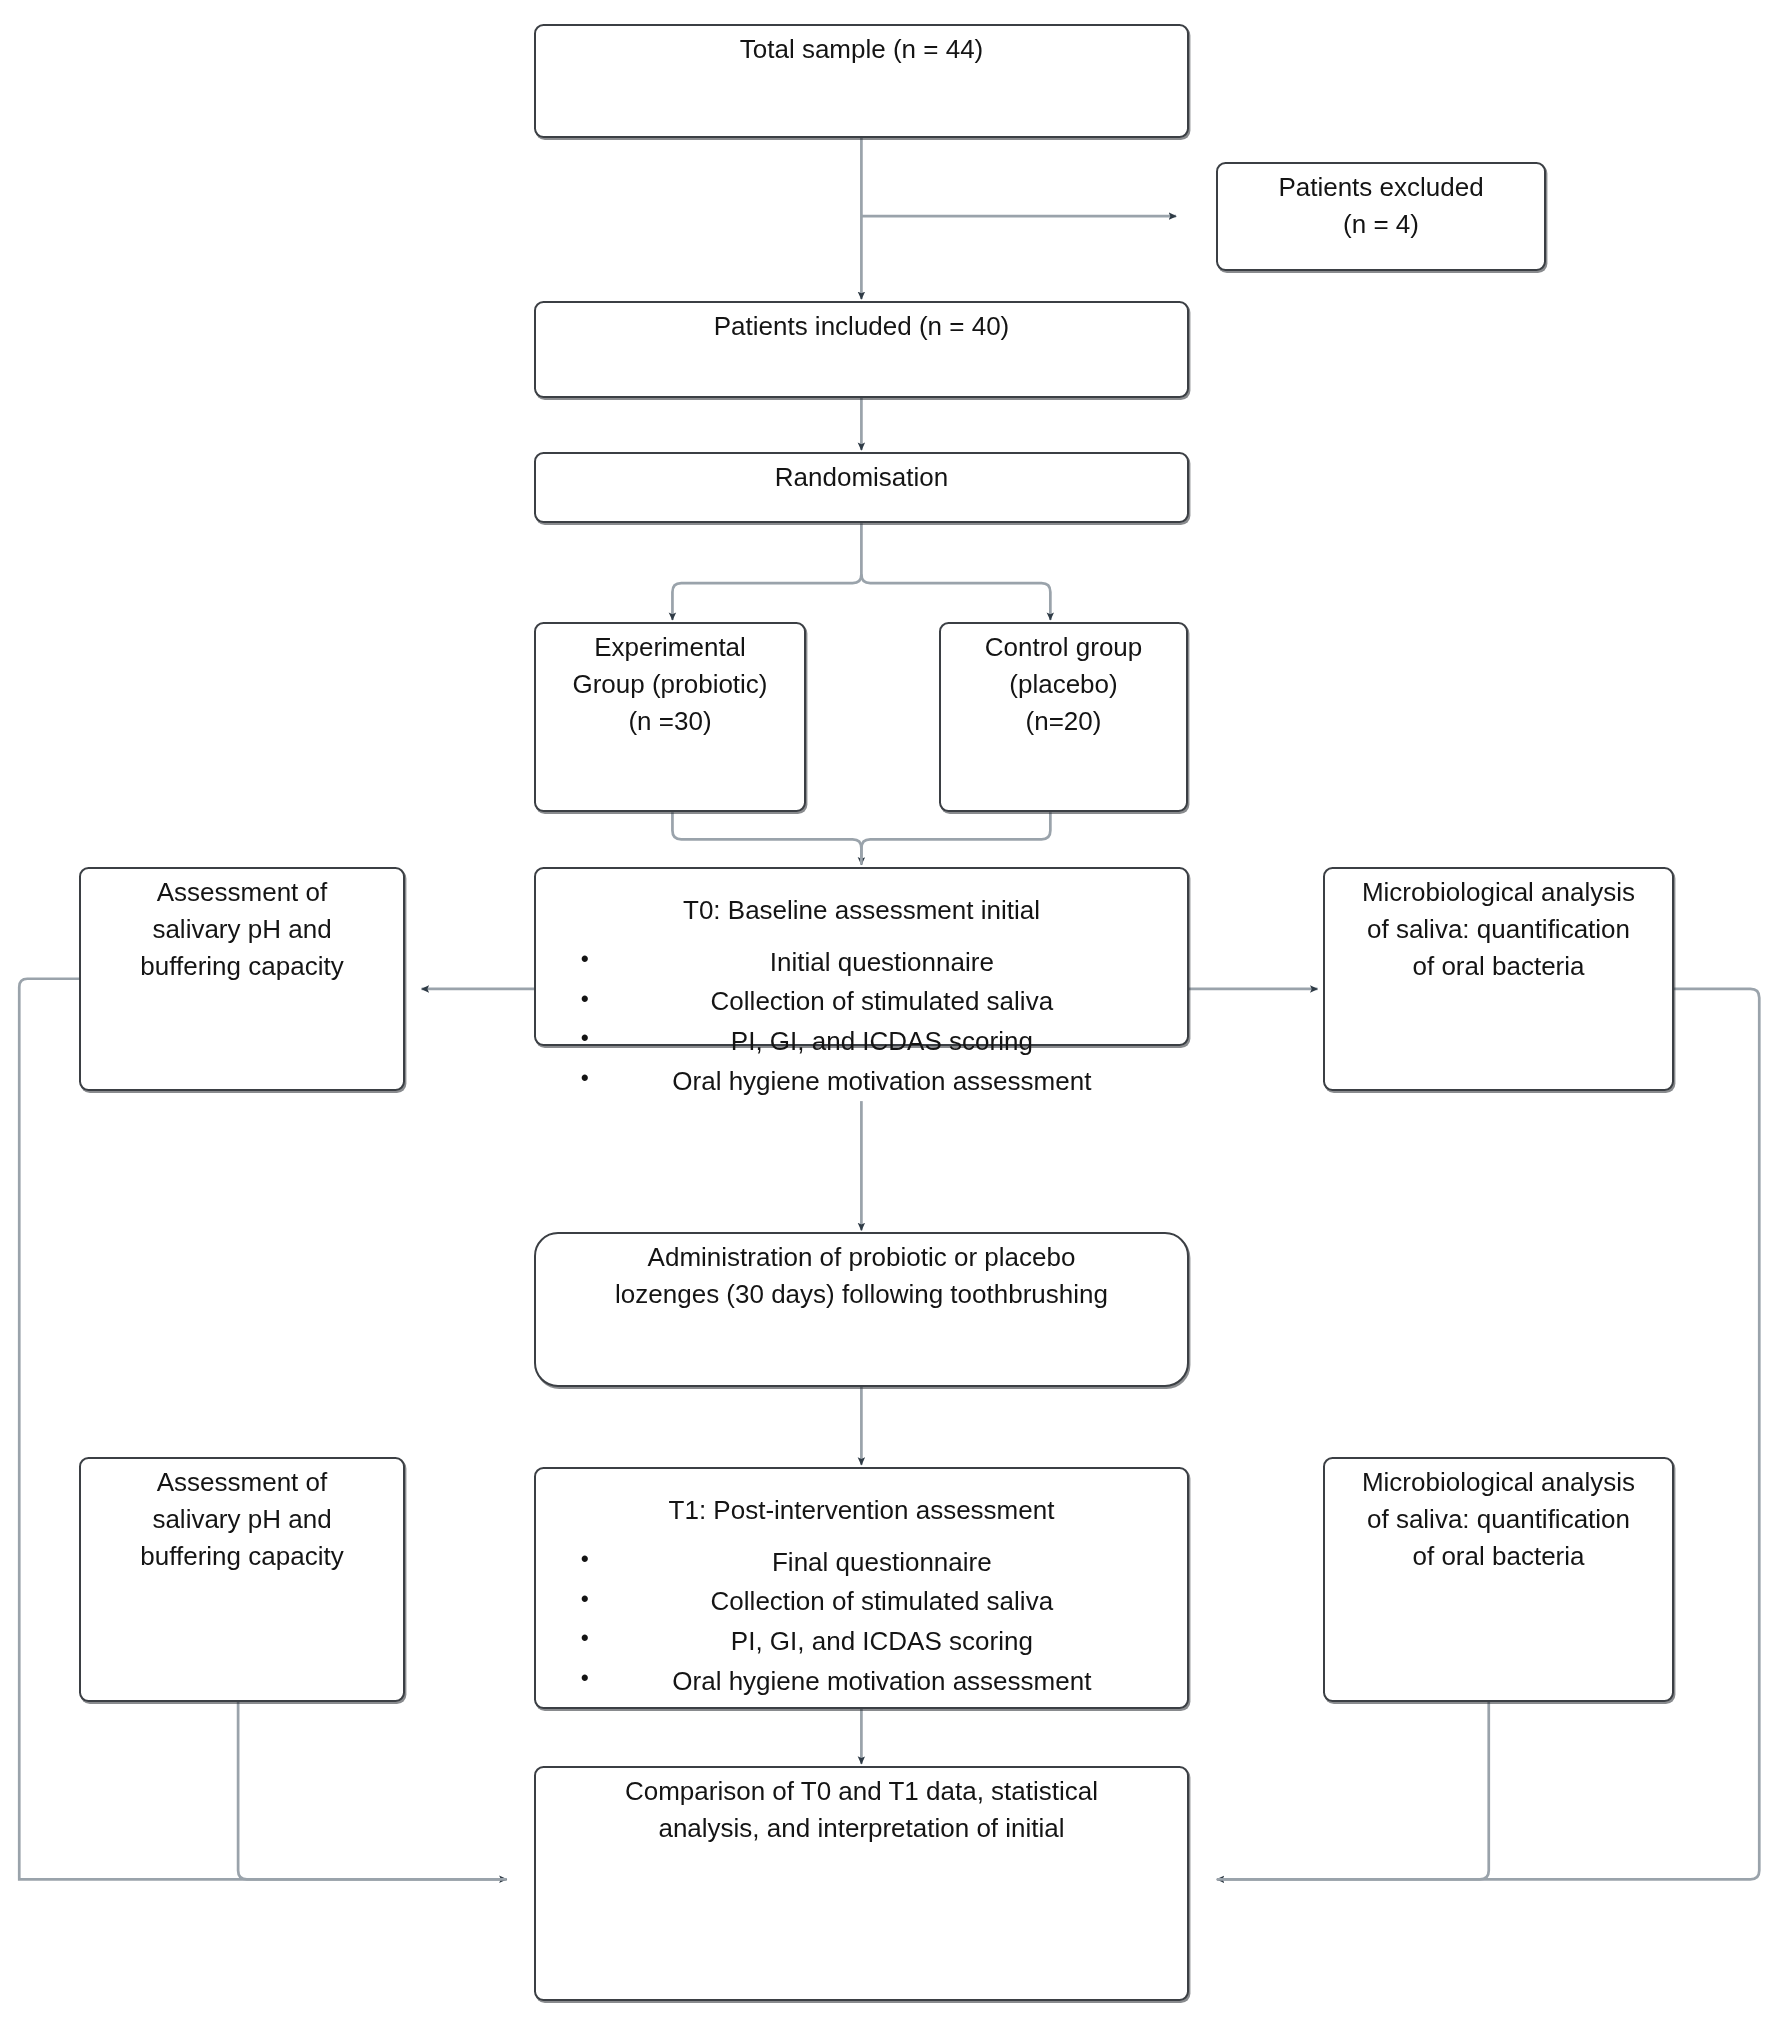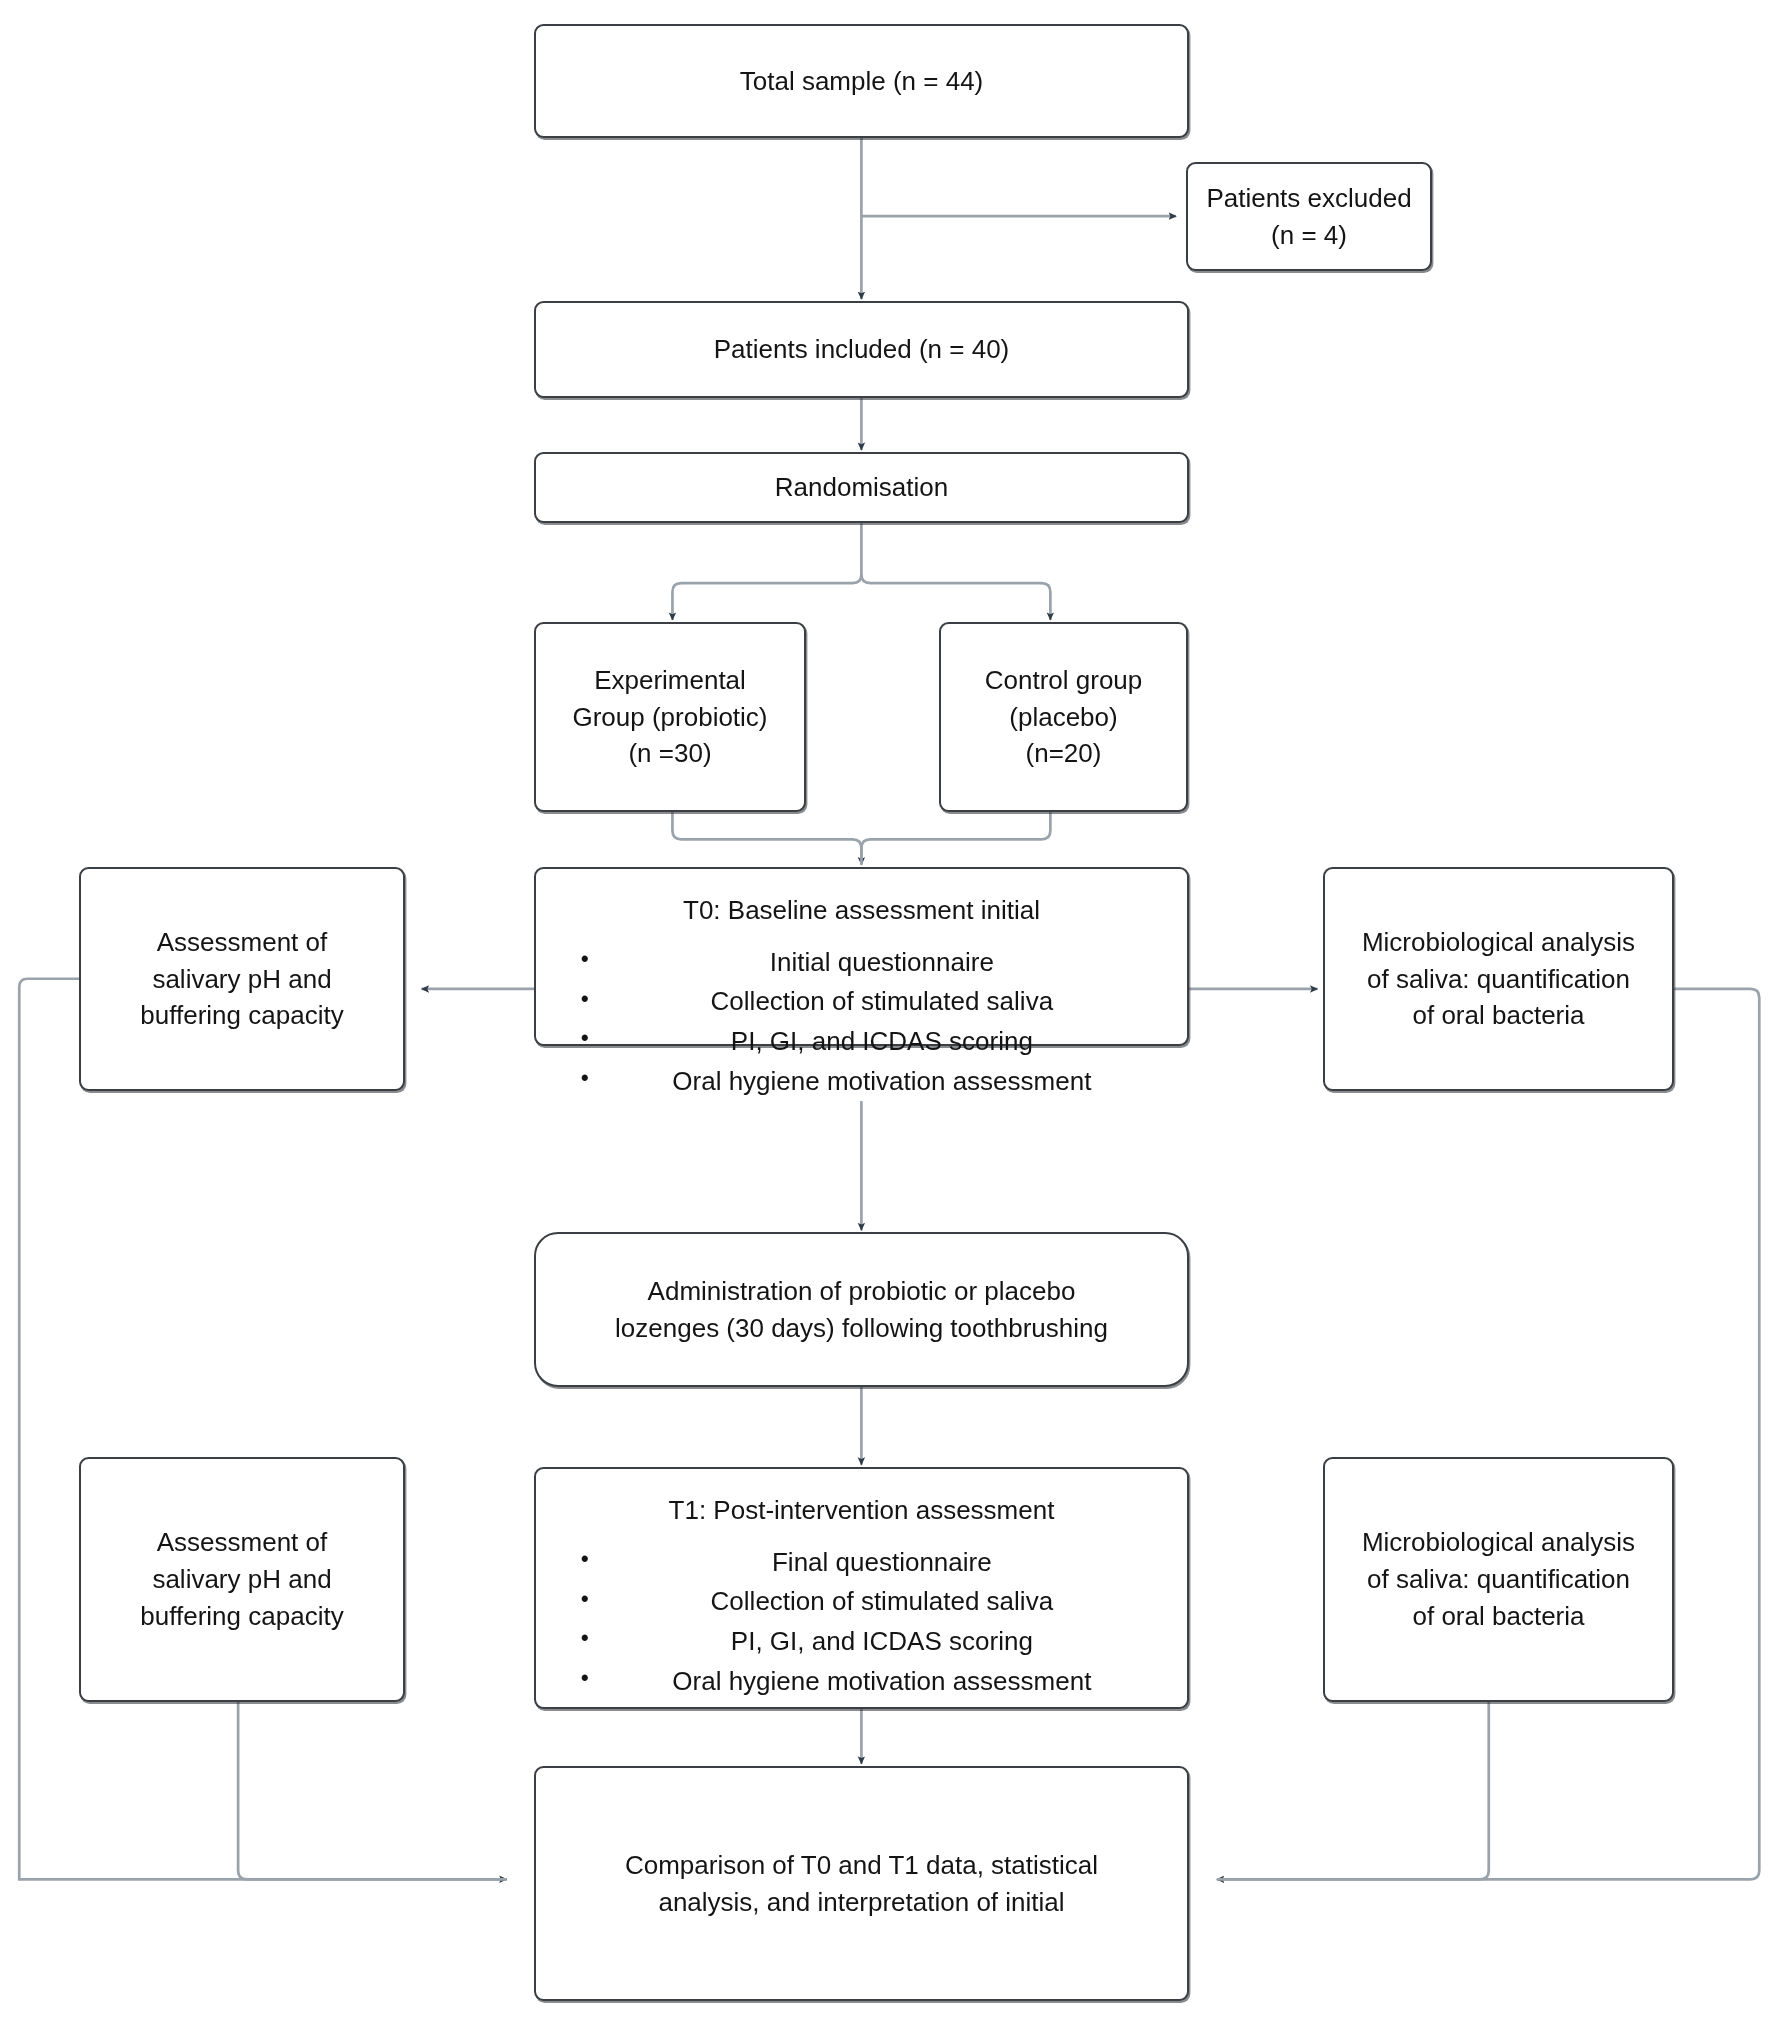--- a/index.html
+++ b/index.html
@@ -29,21 +29,21 @@
   .node {
     position: absolute;
     box-sizing: border-box;
     background: #ffffff;
     border: 2px solid #3b3f44;
     border-radius: 9.5px;
     box-shadow: 1.4px 2px 0 0 rgba(40,44,50,0.55);
     display: flex;
     flex-direction: column;
     align-items: center;
-    justify-content: center;
+    justify-content: flex-start;
     text-align: center;
     font-size: 26px;
     line-height: 1.42;
     color: #141414;
     padding: 5.4px 9.5px;
     z-index: 2;
   }
   .node.list {
     align-items: stretch;
     justify-content: flex-start;
@@ -118,21 +118,21 @@
       <path d="M2460,1455 L2575,1455 Q2588,1455 2588,1468 L2588,2752 Q2588,2765 2575,2765 L1790,2765" marker-end="url(#ah)"></path>
 
       <path d="M2190,2500 L2190,2752 Q2190,2765 2177,2765 L1790,2765"></path>
     </g>
   </svg>
 
   <div class="node" style="left:534px; top:24px; width:655px; height:114px;">
     <span class="ln">Total sample (n = 44)</span>
   </div>
 
-  <div class="node" style="left:1186px; top:162px; width:246px; height:109px;">
+  <div class="node" style="left:1216px; top:162px; width:330px; height:109px;">
     <span class="ln">Patients excluded</span>
     <span class="ln">(n = 4)</span>
   </div>
 
   <div class="node" style="left:534px; top:301px; width:655px; height:97px;">
     <span class="ln">Patients included (n = 40)</span>
   </div>
 
   <div class="node" style="left:534px; top:452px; width:655px; height:71px;">
     <span class="ln">Randomisation</span>

